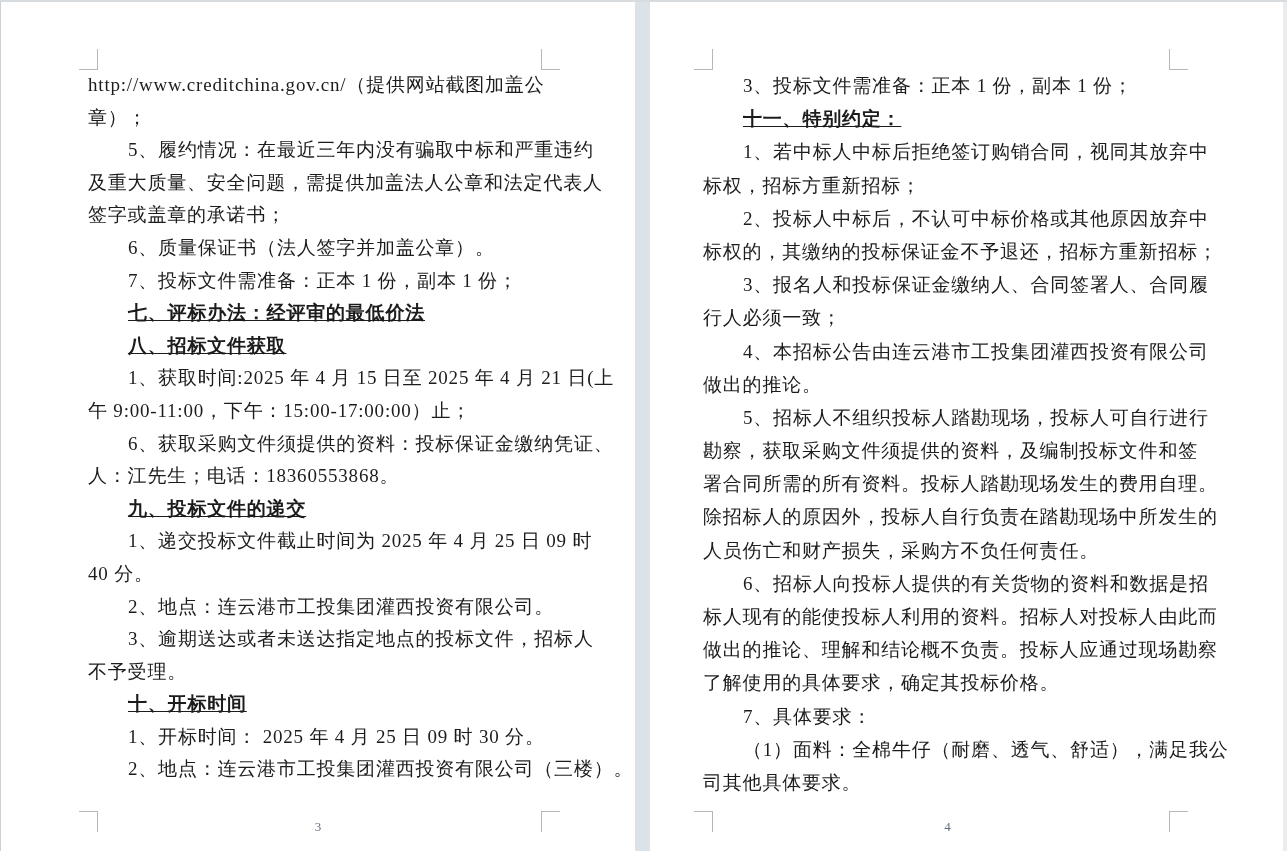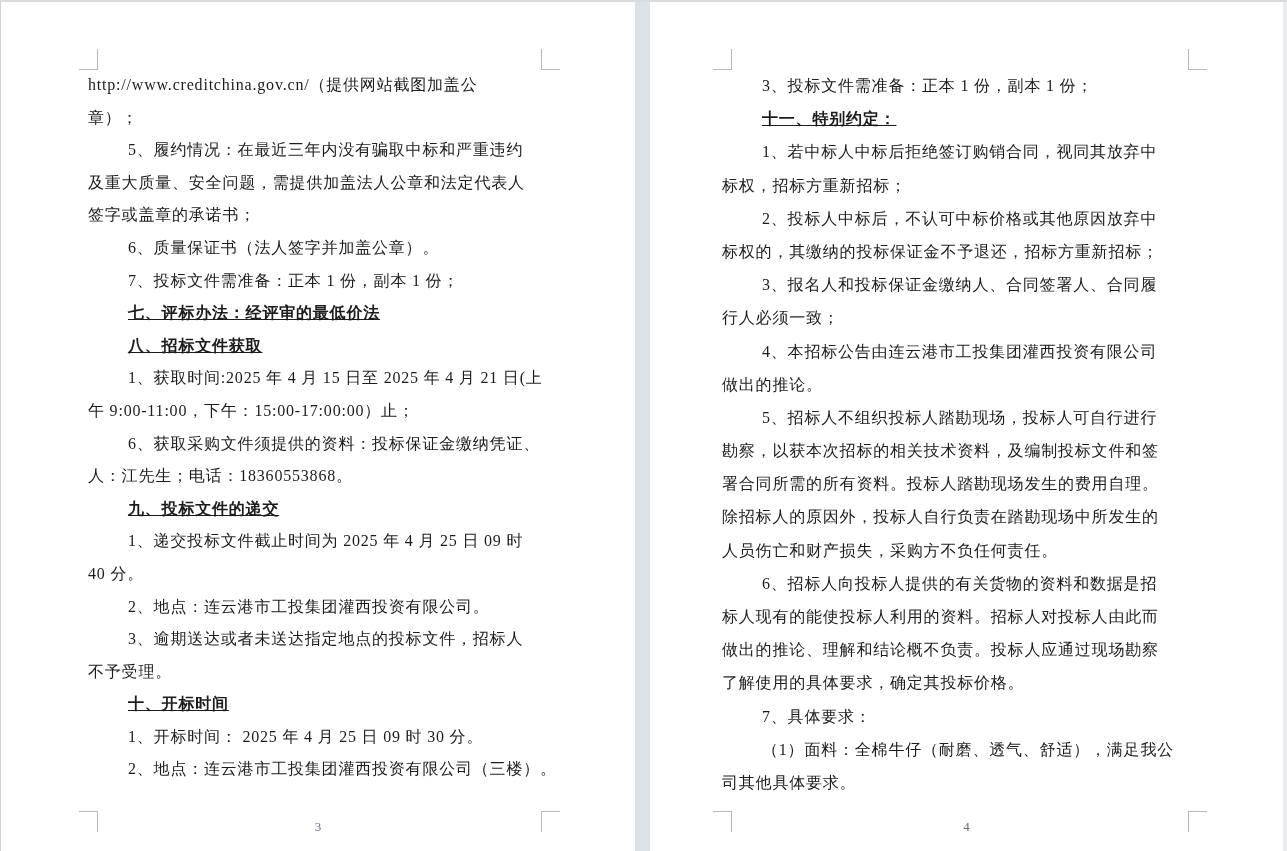--- a/index.html
+++ b/index.html
@@ -37,33 +37,33 @@
     height: 849px;
     background: #e9edf0;
   }
   .page {
     position: absolute;
     top: 0;
     height: 849px;
     background: #ffffff;
   }
   .page-left  { left: 0;     width: 634px; }
-  .page-right { left: 649px; width: 633px; }
+  .page-right { left: 630px; width: 633px; }
 
   .text-area {
     position: absolute;
     top: 67px;
     width: 480px;
   }
   .page-left  .text-area { left: 87px; }
   .page-right .text-area { left: 72px; }
 
   .line {
     white-space: nowrap;
-    font-size: 16px;
+    font-size: 19px;
     letter-spacing: 0.8px;
     color: #1c1c1c;
   }
   .page-left  .line { height: 32.6px; line-height: 32.6px; }
   .page-right .line { height: 33.2px; line-height: 33.2px; }
   .line.bold   { font-weight: bold; text-decoration: underline; }
   .line.indent { padding-left: 40px; }
 
   .page-num {
     position: absolute;
@@ -143,21 +143,21 @@
         <div class="line bold indent">十一、特别约定：</div>
         <div class="line indent">1、若中标人中标后拒绝签订购销合同，视同其放弃中</div>
         <div class="line">标权，招标方重新招标；</div>
         <div class="line indent">2、投标人中标后，不认可中标价格或其他原因放弃中</div>
         <div class="line">标权的，其缴纳的投标保证金不予退还，招标方重新招标；</div>
         <div class="line indent">3、报名人和投标保证金缴纳人、合同签署人、合同履</div>
         <div class="line">行人必须一致；</div>
         <div class="line indent">4、本招标公告由连云港市工投集团灌西投资有限公司</div>
         <div class="line">做出的推论。</div>
         <div class="line indent">5、招标人不组织投标人踏勘现场，投标人可自行进行</div>
-        <div class="line">勘察，以获本次招标的相关技术资料，及编制投标文件和签</div>
+        <div class="line">勘察，获取采购文件须提供的资料，及编制投标文件和签</div>
         <div class="line">署合同所需的所有资料。投标人踏勘现场发生的费用自理。</div>
         <div class="line">除招标人的原因外，投标人自行负责在踏勘现场中所发生的</div>
         <div class="line">人员伤亡和财产损失，采购方不负任何责任。</div>
         <div class="line indent">6、招标人向投标人提供的有关货物的资料和数据是招</div>
         <div class="line">标人现有的能使投标人利用的资料。招标人对投标人由此而</div>
         <div class="line">做出的推论、理解和结论概不负责。投标人应通过现场勘察</div>
         <div class="line">了解使用的具体要求，确定其投标价格。</div>
         <div class="line indent">7、具体要求：</div>
         <div class="line indent">（1）面料：全棉牛仔（耐磨、透气、舒适），满足我公</div>
         <div class="line">司其他具体要求。</div>

